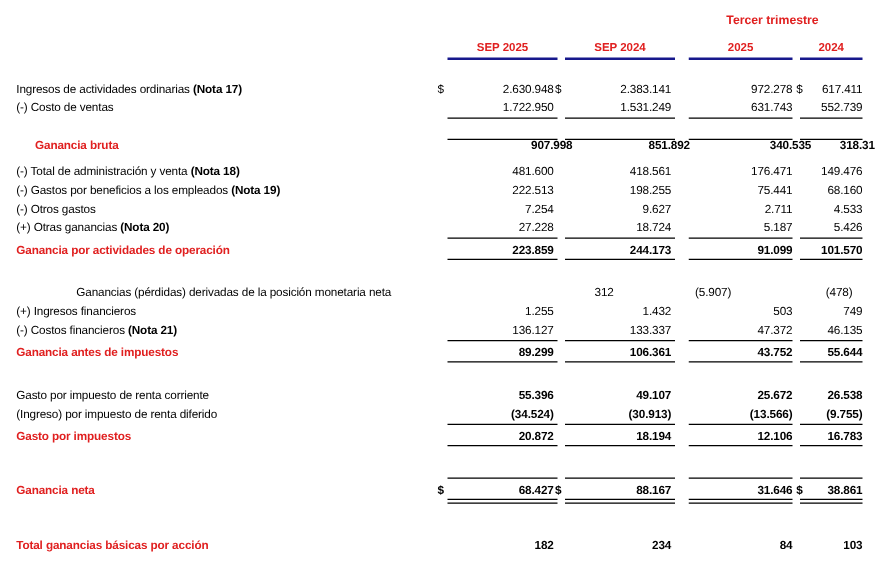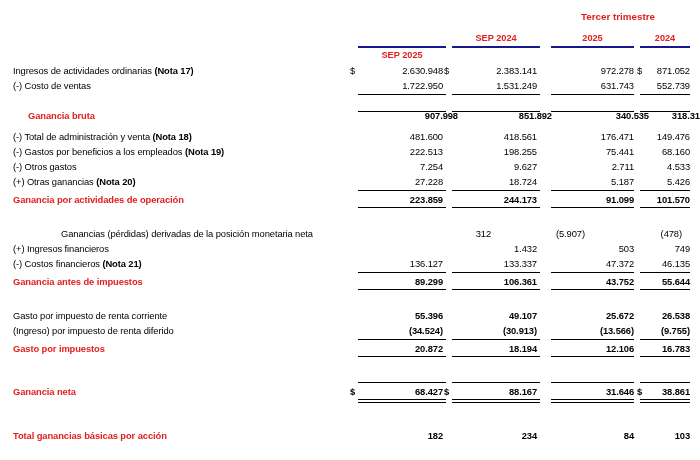--- a/index.html
+++ b/index.html
@@ -69,40 +69,40 @@
     white-space:nowrap;
   }
 </style>
 </head>
 <body>
 
 <div id="sheet">
 
   <div class="hgroup" style="left:546px;width:144px;top:10px;text-align:center;">Tercer trimestre</div>
 
-  <div class="hdr" style="left:358px;width:88px;top:48px;">SEP 2025</div>
+  <div class="hdr" style="left:358px;width:88px;top:31px;">SEP 2025</div>
   <div class="hdr" style="left:452px;width:88px;top:31px;">SEP 2024</div>
   <div class="hdr" style="left:551px;width:83px;top:31px;">2025</div>
   <div class="hdr" style="left:640px;width:50px;top:31px;">2024</div>
 
   <div class="hline h1" style="top:46px;"></div>
   <div class="hline h2" style="top:46px;"></div>
   <div class="hline h3" style="top:46px;"></div>
   <div class="hline h4" style="top:46px;"></div>
 
   <div id="body-rows">
       <div class="row" style="top: 63px;">
         <div class="label"><span>Ingresos de actividades ordinarias </span><b>(Nota 17)</b></div>
         <div class="cur cur1">$</div>
         <div class="cell c1">2.630.948</div>
         <div class="cur cur2">$</div>
         <div class="cell c2">2.383.141</div>
         <div class="cell c3">972.278</div>
         <div class="cur cur4">$</div>
-        <div class="cell c4">871.052</div>
+        <div class="cell c4">617.411</div>
       </div>
       <div class="row" style="top: 78px;">
         <div class="label"><span>(-) Costo de ventas</span></div>
         <div class="cell c1">1.722.950</div>
         <div class="cell c2">1.531.249</div>
         <div class="cell c3">631.743</div>
         <div class="cell c4">552.739</div>
       </div>
       <div class="row" style="top: 108px; margin-left: 15px;">
         <div class="label red"><span>Ganancia bruta</span></div>
@@ -148,20 +148,21 @@
       </div>
       <div class="row" style="top: 226px; margin-left: 48px;">
         <div class="label"><span>Ganancias (pérdidas) derivadas de la posición monetaria neta</span></div>
         <div class="cell c1">312</div>
         <div class="cell c2">(5.907)</div>
         <div class="cell c3">(478)</div>
         <div class="cell c4">(540)</div>
       </div>
       <div class="row" style="top: 241px;">
         <div class="label"><span>(+) Ingresos financieros</span></div>
+        <div class="cell c1">1.255</div>
         <div class="cell c2">1.432</div>
         <div class="cell c3">503</div>
         <div class="cell c4">749</div>
       </div>
       <div class="row" style="top: 256px;">
         <div class="label"><span>(-) Costos financieros </span><b>(Nota 21)</b></div>
         <div class="cell c1">136.127</div>
         <div class="cell c2">133.337</div>
         <div class="cell c3">47.372</div>
         <div class="cell c4">46.135</div>

